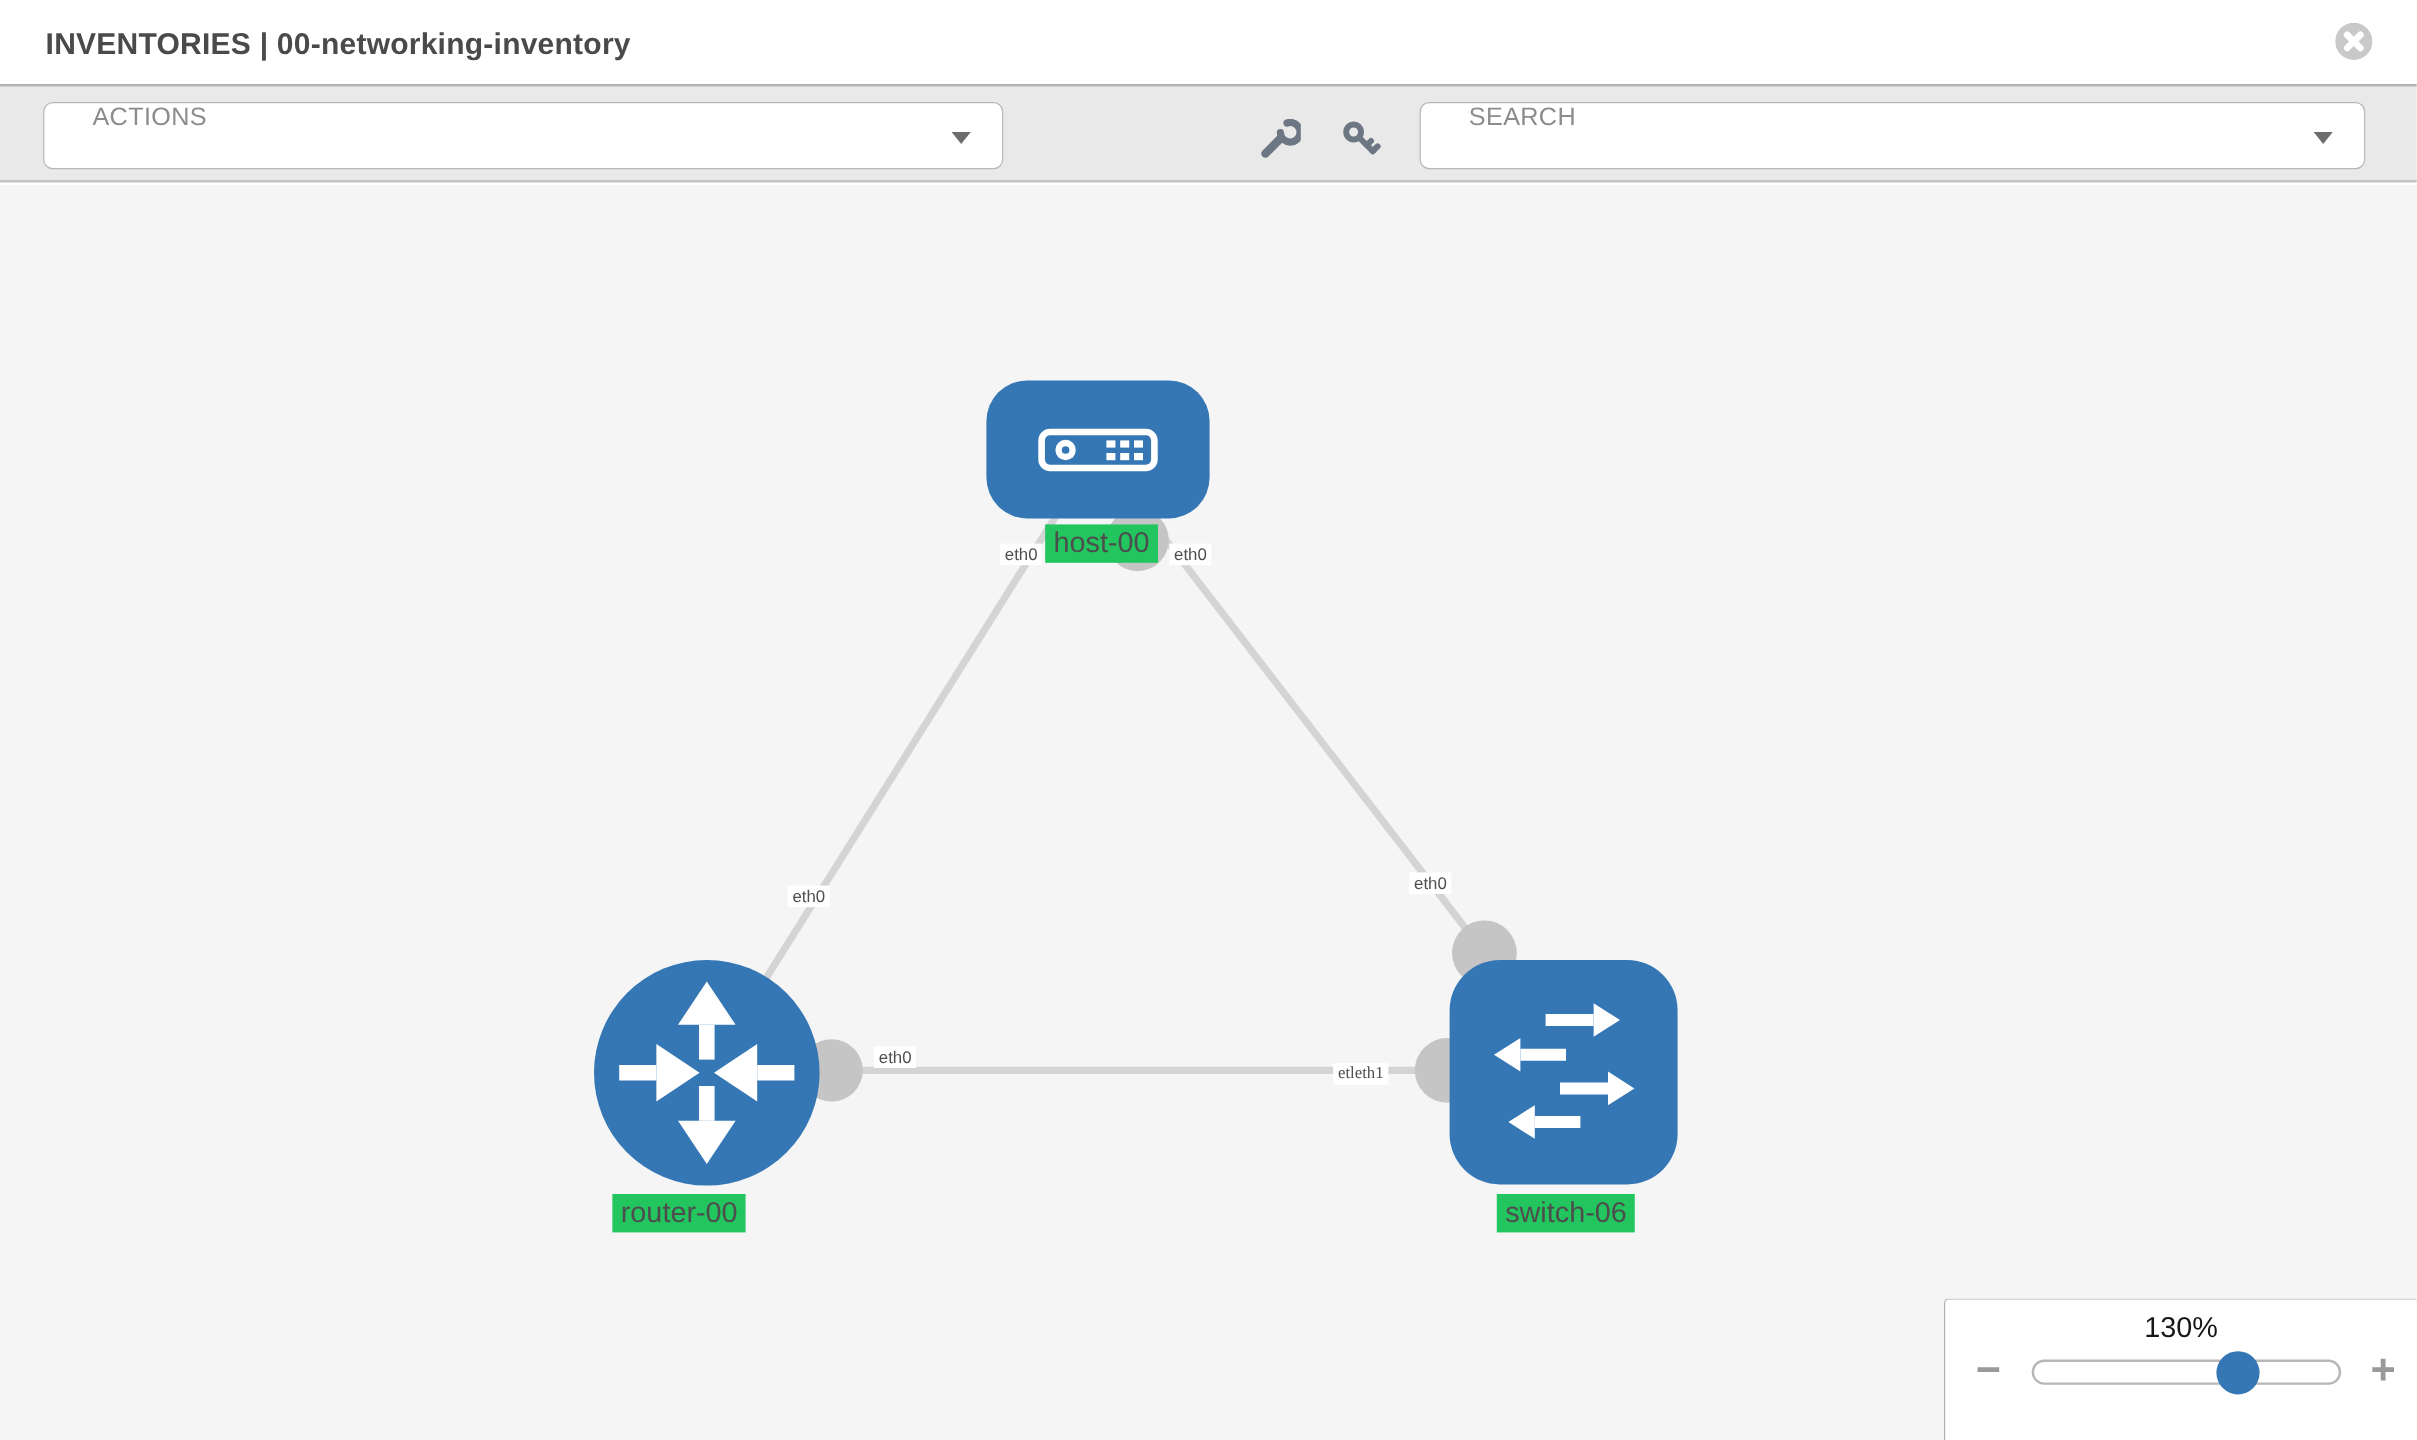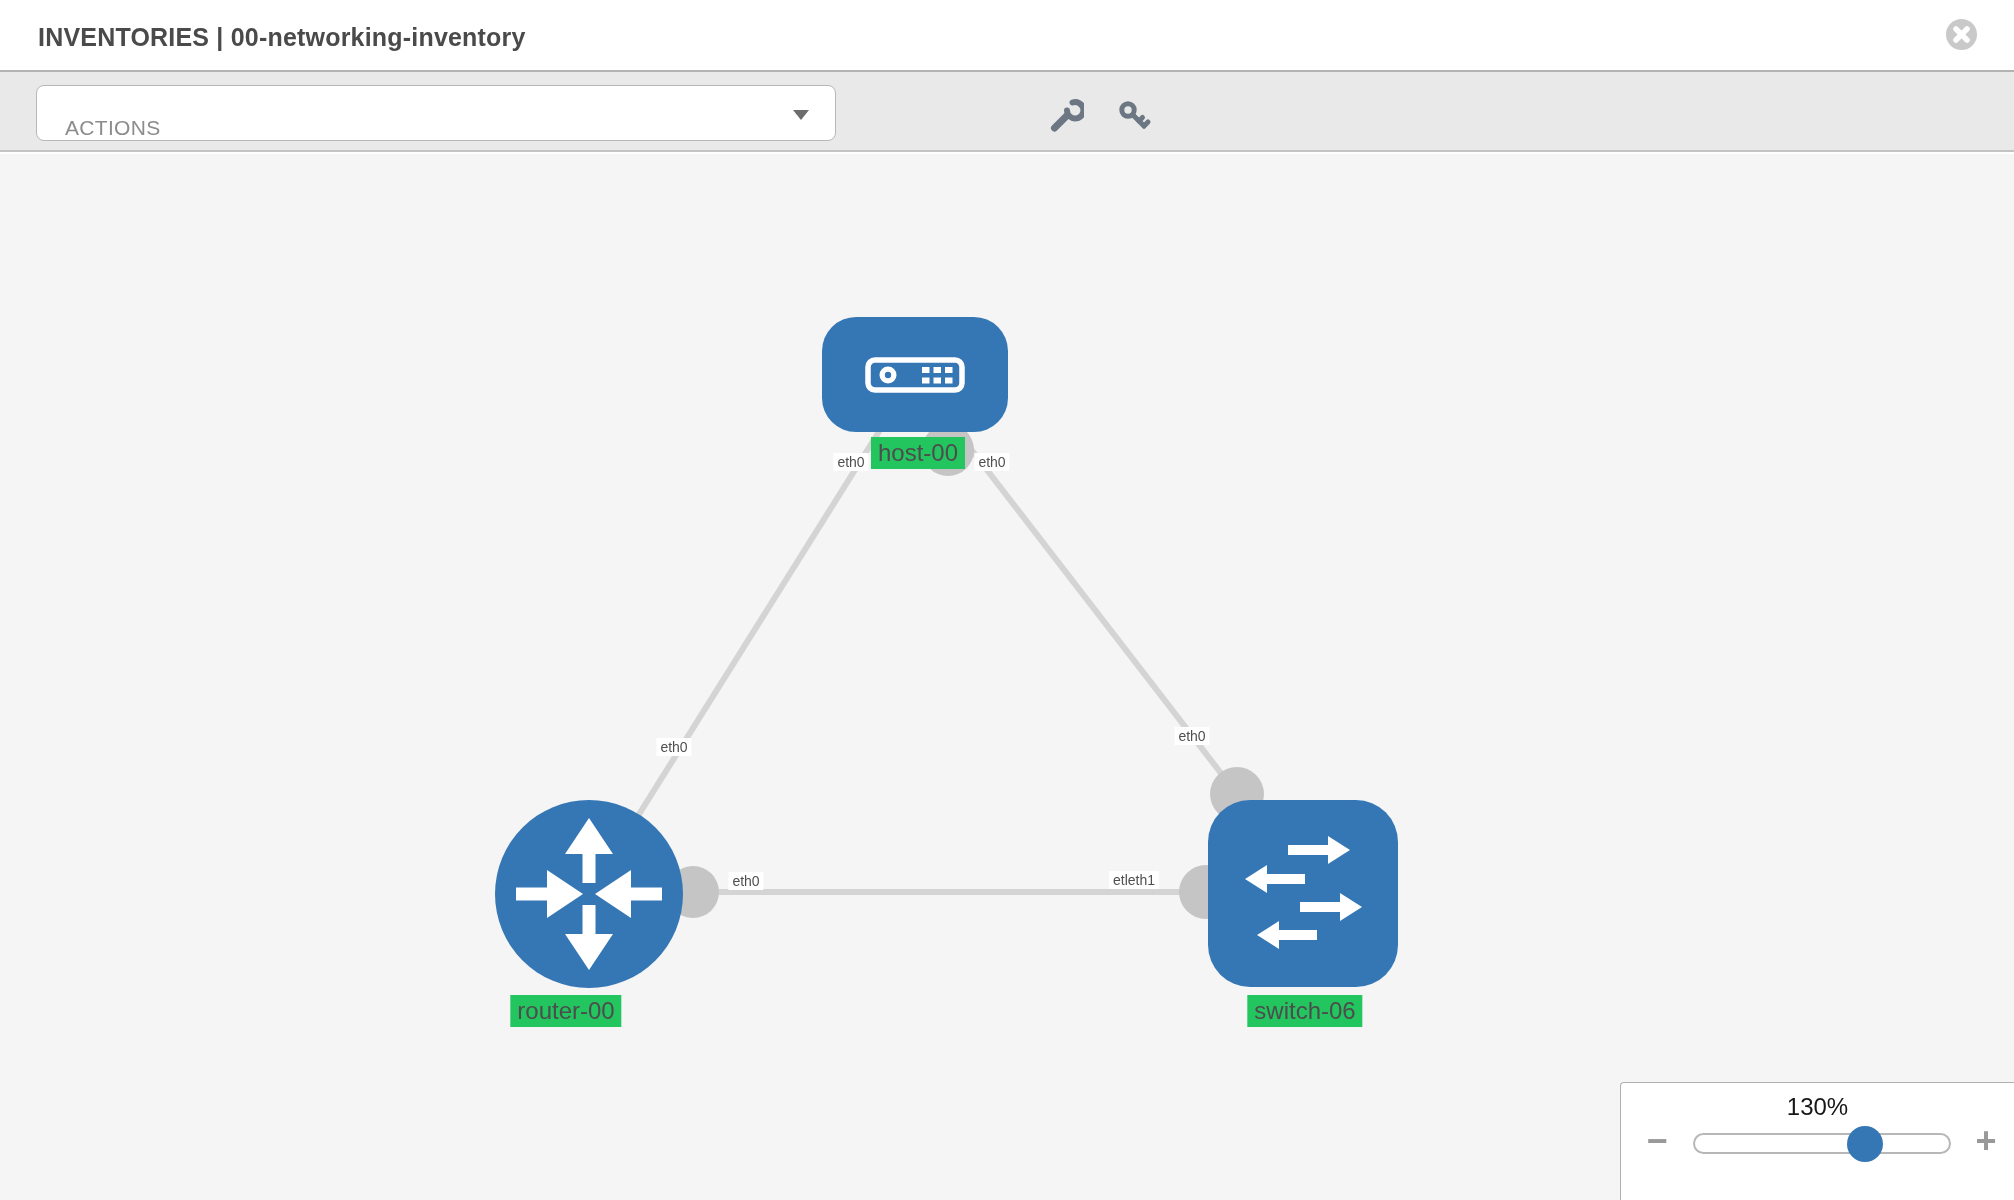--- a/index.html
+++ b/index.html
@@ -11,22 +11,22 @@
   .header { position:absolute; top:0; left:0; width:2014px; height:70px; background:#ffffff; }
   .header-title { position:absolute; left:38px; top:0; height:70px; line-height:74px;
                   font-size:25px; font-weight:bold; color:#4a4a4a; letter-spacing:0.2px; }
   .close-btn { position:absolute; top:19px; right:37px; width:31px; height:31px; border:none;
                background:transparent; cursor:pointer; padding:0; }
 
   
   .toolbar { position:absolute; top:70px; left:0; width:2014px; height:82px; background:#e9e9e9;
              border-top:2px solid #b3b3b3; border-bottom:2px solid #c3c3c3; }
   .dropdown { position:absolute; top:13px; height:56px; background:#ffffff;
-              border:1px solid #b7b7b7; border-radius:8px; display:flex; align-items:flex-end;
-              padding:0 28px; cursor:pointer; }
+              border:1px solid #b7b7b7; border-radius:8px; display:flex; align-items:flex-start;
+              padding:0 40px; cursor:pointer; }
   .dropdown.actions { left:36px; width:800px; }
   .dropdown.search  { left:1183px; width:788px; }
   .dropdown-text { font-size:21px; color:#8c8c8c; letter-spacing:0.3px; }
   .caret { position:absolute; right:26px; top:24px; width:0; height:0;
            border-left:8px solid transparent; border-right:8px solid transparent;
            border-top:10px solid #6d6d6d; }
   .tool-icon-btn { position:absolute; top:27px; width:36px; height:34px; background:transparent;
                    border:none; padding:0; cursor:pointer; }
   .tool-icon-btn.wrench { left:1048px; }
   .tool-icon-btn.key    { left:1117px; }
@@ -39,21 +39,21 @@
                 color:#4d4d4d; font-size:24px; padding:2px 7px; white-space:nowrap; }
   .if-label { position:absolute; transform:translateX(-50%); background:#ffffff;
               color:#4f4f4f; font-size:14px; padding:1px 4px; white-space:nowrap; }
   .lbl-host   { left:918px;  top:283px; }
   .lbl-router { left:566px;  top:841px; }
   .lbl-switch { left:1305px; top:841px; }
   .if-host-left   { left:851px;  top:299px; }
   .if-host-right  { left:992px;  top:299px; }
   .if-router-top  { left:674px;  top:584px; }
   .if-router-right{ left:746px;  top:718px; }
-  .if-switch-left { left:1134px; top:717px; }
+  .if-switch-left { left:1134px; top:732px;font-family:Liberation Serif, serif; }
   .if-switch-top  { left:1192px; top:573px; }
 
   
   .zoom-panel { position:absolute; right:0; bottom:0; width:394px; height:118px; background:#ffffff;
                 border-top:1px solid #b0b0b0; border-left:1px solid #b0b0b0;
                 border-top-left-radius:4px; }
   .zoom-level { position:absolute; top:10px; left:0; width:100%; text-align:center;
                 font-size:24px; color:#161616; }
   .zoom-btn { position:absolute; top:36px; width:40px; height:44px; border:none; background:transparent;
               font-size:36px; font-weight:bold; color:#999999; cursor:pointer; line-height:44px; }
@@ -95,20 +95,24 @@
 
     <button class="tool-icon-btn key" aria-label="key">
       <svg width="36" height="34" viewBox="0 0 36 34">
         <circle cx="11" cy="11" r="6.2" fill="none" stroke="#6c7783" stroke-width="5"></circle>
         <line x1="16" y1="16" x2="27" y2="27" stroke="#6c7783" stroke-width="5" stroke-linecap="round"></line>
         <line x1="27" y1="27" x2="31" y2="23" stroke="#6c7783" stroke-width="5" stroke-linecap="round"></line>
         <line x1="22" y1="22" x2="25.5" y2="18.5" stroke="#6c7783" stroke-width="5" stroke-linecap="round"></line>
       </svg>
     </button>
 
+    <div class="dropdown search">
+      <span class="dropdown-text">SEARCH</span>
+      <span class="caret"></span>
+    </div>
   </div>
 
   <div class="canvas">
     <svg class="graph" width="2014" height="1046" viewBox="0 0 2014 1046">
 
       <line x1="885" y1="268" x2="589" y2="740" stroke="#d4d4d4" stroke-width="6"></line>
       <line x1="950" y1="268" x2="1237" y2="640" stroke="#d4d4d4" stroke-width="6"></line>
       <line x1="683" y1="738" x2="1210" y2="738" stroke="#d4d4d4" stroke-width="6"></line>
 
       <circle cx="948" cy="296" r="26" fill="#c5c5c5"></circle>

